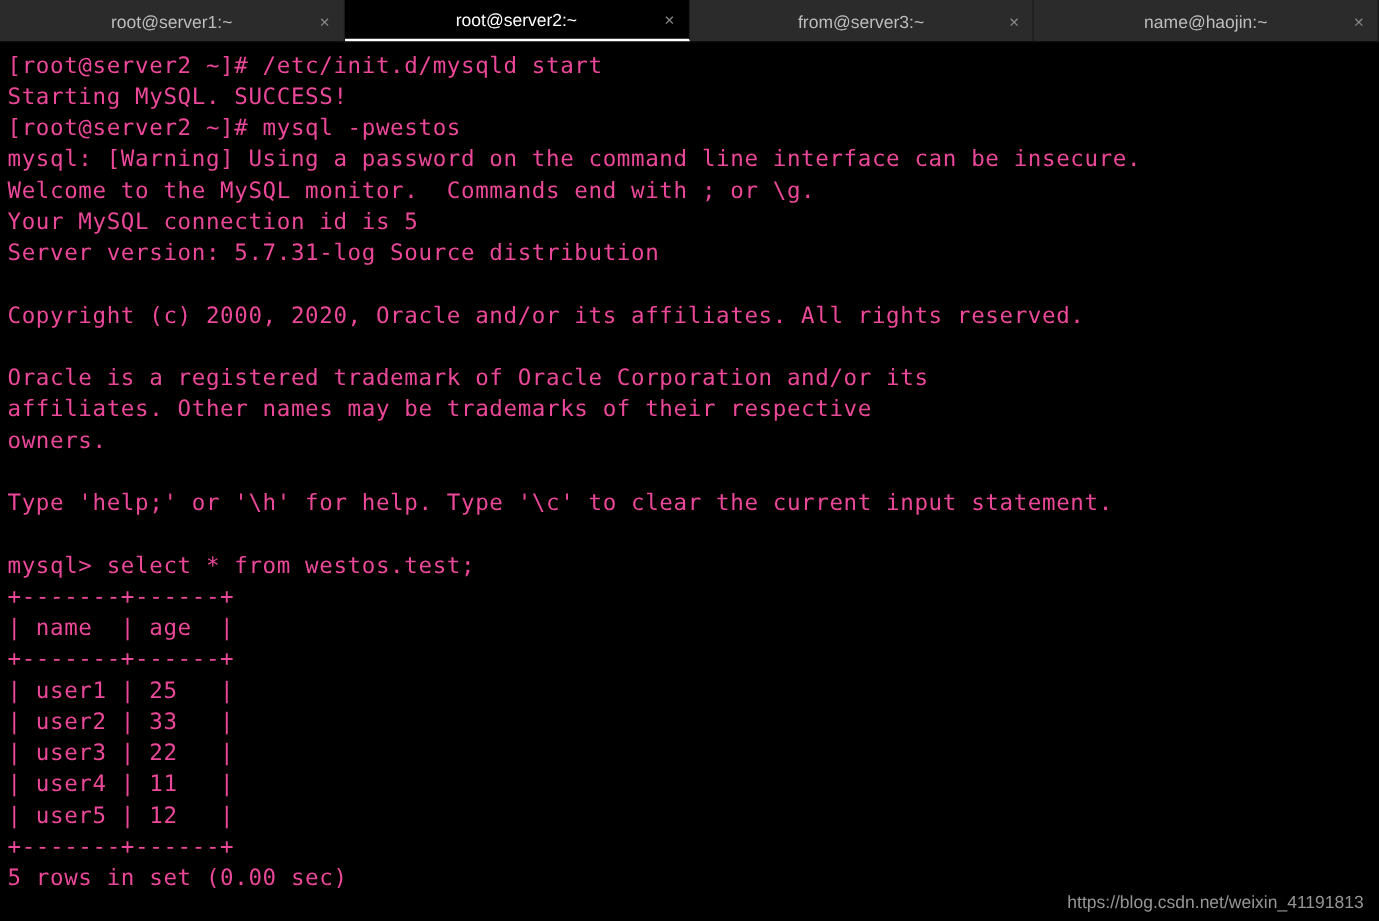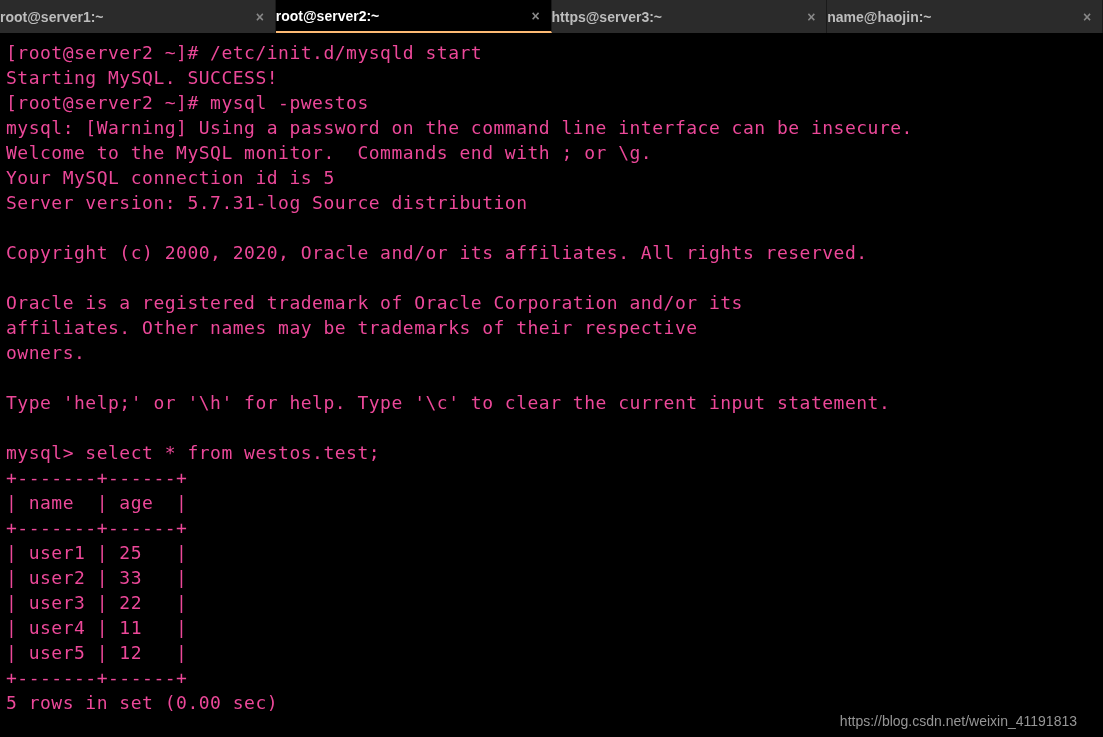--- a/index.html
+++ b/index.html
@@ -16,34 +16,33 @@
       display: flex;
       background: #1a1a1a;
       height: 34px;
       align-items: stretch;
       border-bottom: 1px solid #000;
     }
     .tab {
       flex: 1;
       display: flex;
       align-items: center;
-      justify-content: flex-start;
+      justify-content: center;
       position: relative;
       background: #2b2b2b;
       color: #bdbdbd;
       font-size: 14px;
       font-family: "Segoe UI", "Helvetica Neue", Arial, sans-serif;
       cursor: pointer;
       border-right: 1px solid #1a1a1a;
-      font-weight: bold;
     }
     .tab.active {
       background: #000;
       color: #fff;
-      border-bottom: 2px solid #fdba74;
+      border-bottom: 2px solid #ffffff;
     }
     .tab .close-icon {
       position: absolute;
       right: 8px;
       top: 50%;
       transform: translateY(-50%);
       color: #888;
       font-size: 14px;
       width: 14px;
       height: 14px;
@@ -55,42 +54,42 @@
       padding: 6px 6px;
       white-space: pre;
       font-family: "Menlo", "Consolas", "DejaVu Sans Mono", monospace;
       font-size: 18px;
       line-height: 25px;
       letter-spacing: 0.5px;
       color: #ec4899;
     }
     .watermark {
       position: absolute;
-      right: 26px;
+      right: 12px;
       bottom: 8px;
       color: #b0b0b0;
       font-size: 14px;
       font-family: "Segoe UI", Arial, sans-serif;
       opacity: 0.85;
     }
   </style>
 </head>
 <body>
 
 <div class="tab-bar">
   <div class="tab">
     <span>root@server1:~</span>
     <span class="close-icon">×</span>
   </div>
   <div class="tab active">
     <span>root@server2:~</span>
     <span class="close-icon">×</span>
   </div>
   <div class="tab">
-    <span>https@server3:~</span>
+    <span>from@server3:~</span>
     <span class="close-icon">×</span>
   </div>
   <div class="tab">
     <span>name@haojin:~</span>
     <span class="close-icon">×</span>
   </div>
 </div>
 
 <div class="terminal" id="terminal">[root@server2 ~]# /etc/init.d/mysqld start
 Starting MySQL. SUCCESS! 

